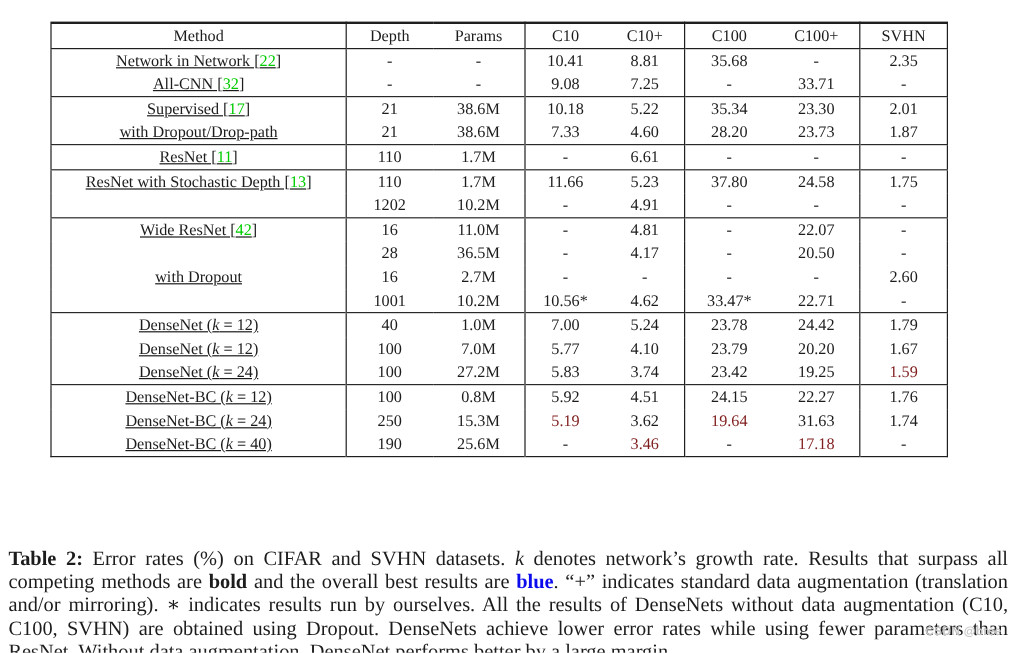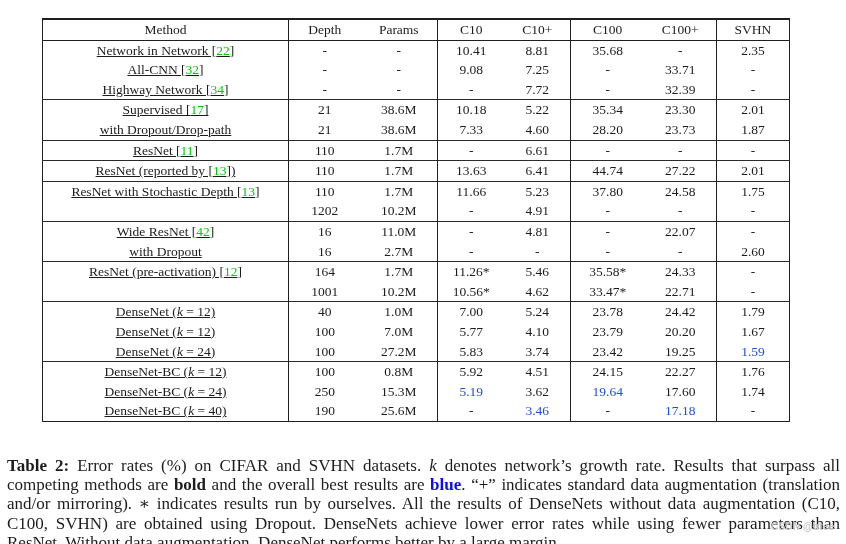--- a/index.html
+++ b/index.html
@@ -19,21 +19,21 @@
     height:19.6px; line-height:19.6px;
     padding:0; text-align:center; white-space:nowrap;
   }
   table.results thead th { border-bottom:1.4px solid #1f1f1f; }
   .vsep { border-left:1.2px solid #1f1f1f; }
   tr.group-start td { border-top:1.1px solid #2a2a2a; }
   td.method-cell { text-align:left; padding-left:19px;text-decoration:underline; }
   .seg-cite { color:#00cc00; }
   .seg-math { font-style:italic; }
   .val-bold { font-weight:bold; }
-  .val-blue { font-weight:bold; color:#1d4ed8; }
+  .val-blue { font-weight:bold; color:#7f1d1d; }
   .caption {
     position:absolute; left:7px; top:456px; width:833px;
     font-size:17px; line-height:19.2px; text-align:justify; margin:0;
   }
   .seg-bold { font-weight:bold; }
   .seg-blue { color:#0b0bee; font-weight:bold; }
   .watermark {
     position:absolute; left:771px; top:521px;
     font-size:10px; color:#c6c6c6;
     font-family:"Liberation Sans","DejaVu Sans",sans-serif;
@@ -82,30 +82,20 @@
         <tr>
           <td class="method-cell"><span>All-CNN [</span><span class="seg-cite">32</span><span>]</span></td>
           <td class="vsep">-</td>
           <td>-</td>
           <td class="vsep">9.08</td>
           <td>7.25</td>
           <td class="vsep">-</td>
           <td>33.71</td>
           <td class="vsep">-</td>
         </tr>
-        <tr>
-          <td class="method-cell"><span>Highway Network [</span><span class="seg-cite">34</span><span>]</span></td>
-          <td class="vsep">-</td>
-          <td>-</td>
-          <td class="vsep">-</td>
-          <td>7.72</td>
-          <td class="vsep">-</td>
-          <td>32.39</td>
-          <td class="vsep">-</td>
-        </tr>
         <tr class="group-start">
           <td class="method-cell"><span>Supervised [</span><span class="seg-cite">17</span><span>]</span></td>
           <td class="vsep">21</td>
           <td>38.6M</td>
           <td class="vsep">10.18</td>
           <td>5.22</td>
           <td class="vsep">35.34</td>
           <td>23.30</td>
           <td class="vsep">2.01</td>
         </tr>
@@ -123,30 +113,20 @@
           <td class="method-cell"><span>ResNet [</span><span class="seg-cite">11</span><span>]</span></td>
           <td class="vsep">110</td>
           <td>1.7M</td>
           <td class="vsep">-</td>
           <td>6.61</td>
           <td class="vsep">-</td>
           <td>-</td>
           <td class="vsep">-</td>
         </tr>
         <tr class="group-start">
-          <td class="method-cell"><span>ResNet (reported by [</span><span class="seg-cite">13</span><span>])</span></td>
-          <td class="vsep">110</td>
-          <td>1.7M</td>
-          <td class="vsep">13.63</td>
-          <td>6.41</td>
-          <td class="vsep">44.74</td>
-          <td>27.22</td>
-          <td class="vsep">2.01</td>
-        </tr>
-        <tr class="group-start">
           <td class="method-cell"><span>ResNet with Stochastic Depth [</span><span class="seg-cite">13</span><span>]</span></td>
           <td class="vsep">110</td>
           <td>1.7M</td>
           <td class="vsep">11.66</td>
           <td>5.23</td>
           <td class="vsep">37.80</td>
           <td>24.58</td>
           <td class="vsep">1.75</td>
         </tr>
         <tr>
@@ -163,38 +143,38 @@
           <td class="method-cell"><span>Wide ResNet [</span><span class="seg-cite">42</span><span>]</span></td>
           <td class="vsep">16</td>
           <td>11.0M</td>
           <td class="vsep">-</td>
           <td>4.81</td>
           <td class="vsep">-</td>
           <td>22.07</td>
           <td class="vsep">-</td>
         </tr>
         <tr>
+          <td class="method-cell"></td>
+          <td class="vsep">28</td>
+          <td>36.5M</td>
+          <td class="vsep">-</td>
+          <td>4.17</td>
+          <td class="vsep">-</td>
+          <td>20.50</td>
+          <td class="vsep">-</td>
+        </tr>
+        <tr>
           <td class="method-cell"><span>with Dropout</span></td>
           <td class="vsep">16</td>
           <td>2.7M</td>
           <td class="vsep">-</td>
           <td>-</td>
           <td class="vsep">-</td>
           <td>-</td>
           <td class="vsep">2.60</td>
-        </tr>
-        <tr class="group-start">
-          <td class="method-cell"><span>ResNet (pre-activation) [</span><span class="seg-cite">12</span><span>]</span></td>
-          <td class="vsep">164</td>
-          <td>1.7M</td>
-          <td class="vsep">11.26*</td>
-          <td>5.46</td>
-          <td class="vsep">35.58*</td>
-          <td>24.33</td>
-          <td class="vsep">-</td>
         </tr>
         <tr>
           <td class="method-cell"></td>
           <td class="vsep">1001</td>
           <td>10.2M</td>
           <td class="vsep">10.56*</td>
           <td>4.62</td>
           <td class="vsep">33.47*</td>
           <td>22.71</td>
           <td class="vsep">-</td>
@@ -239,21 +219,21 @@
           <td>22.27</td>
           <td class="vsep">1.76</td>
         </tr>
         <tr>
           <td class="method-cell"><span>DenseNet-BC (</span><span class="seg-math">k</span><span> = 24)</span></td>
           <td class="vsep">250</td>
           <td>15.3M</td>
           <td class="val-blue vsep">5.19</td>
           <td class="val-bold">3.62</td>
           <td class="val-blue vsep">19.64</td>
-          <td class="val-bold">17.60</td>
+          <td class="val-bold">31.63</td>
           <td class="vsep">1.74</td>
         </tr>
         <tr>
           <td class="method-cell"><span>DenseNet-BC (</span><span class="seg-math">k</span><span> = 40)</span></td>
           <td class="vsep">190</td>
           <td>25.6M</td>
           <td class="vsep">-</td>
           <td class="val-blue">3.46</td>
           <td class="vsep">-</td>
           <td class="val-blue">17.18</td>

